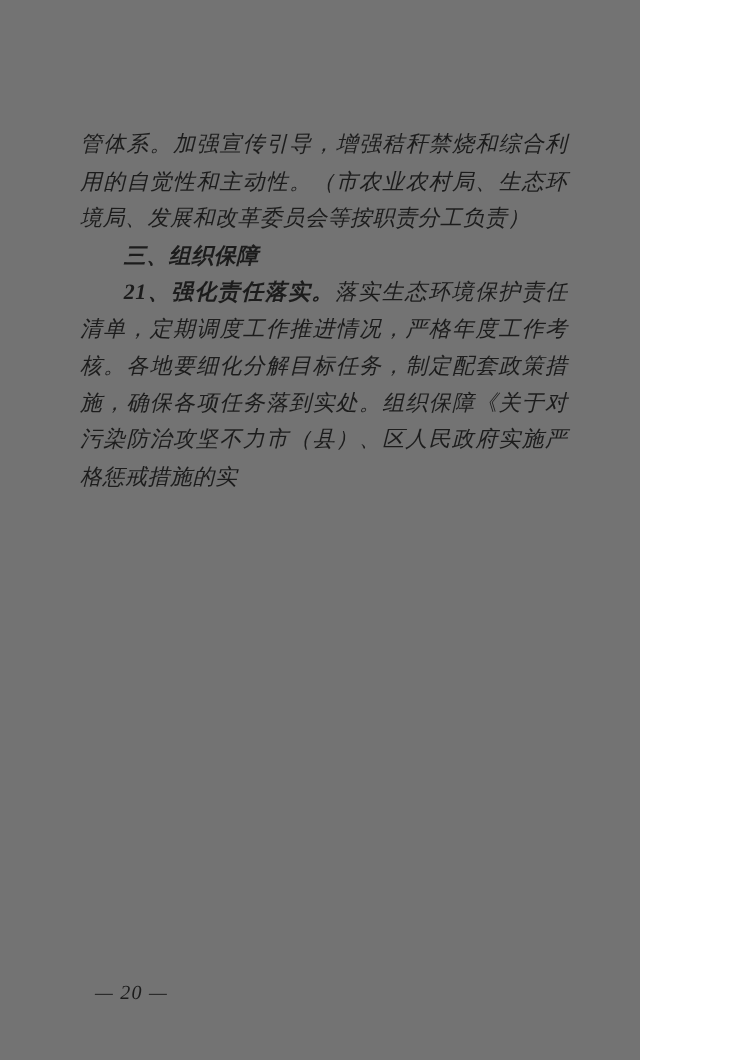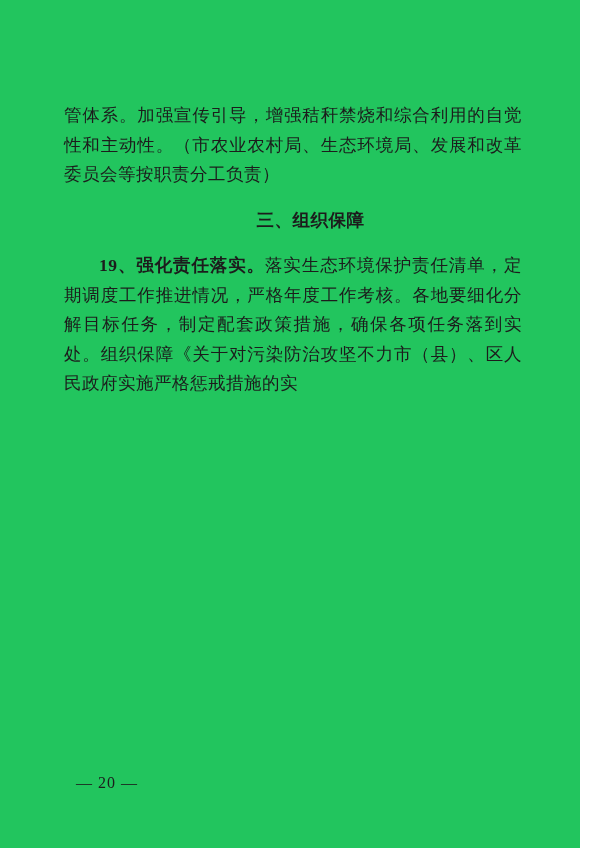--- a/index.html
+++ b/index.html
@@ -2,26 +2,27 @@
 <html><head>
 <meta charset="utf-8">
 <style>
   html, body {
     margin: 0;
     padding: 0;
     background: #ffffff;
   }
   .page {
     position: relative;
-    width: 580px;
+    width: 512px;
     height: 848px;
-    background: #22c55e;
+    background: #737373;
     color: #1c1c1c;
     font-family: "Liberation Serif", "DejaVu Serif", serif;
     overflow: hidden;
+    font-style: italic;
   }
   .content {
     position: absolute;
     left: 64px;
     right: 58px;
     top: 101px;
     font-size: 17.5px;
     line-height: 29.5px;
     text-align: justify;
     text-justify: inter-ideograph;
@@ -32,49 +33,49 @@
     padding: 0;
     text-indent: 2em;
   }
   .para.no-indent {
     text-indent: 0;
   }
   .lead {
     font-weight: bold;
   }
   .section-heading {
-    margin: 16px;
+    margin: 0;
     padding: 0;
     text-indent: 2em;
     font-size: 17.5px;
     line-height: 29.5px;
     font-weight: 700;
     font-family: "Liberation Sans", "DejaVu Sans", sans-serif;
-    text-align: center;
+    text-align: left;
   }
   .page-number {
     position: absolute;
     left: 76px;
-    bottom: 56px;
+    bottom: 44px;
     font-size: 16px;
     letter-spacing: 1px;
     color: #1c1c1c;
     font-family: "Liberation Serif", "DejaVu Serif", serif;
   }
 </style>
 </head>
 <body>
 
 <div class="page">
   <div class="content">
 
     <p class="para no-indent">管体系。加强宣传引导，增强秸秆禁烧和综合利用的自觉性和主动性。（市农业农村局、生态环境局、发展和改革委员会等按职责分工负责）</p>
 
 
 
     <h3 class="section-heading">三、组织保障</h3>
 
-    <p class="para"><span class="lead">19、强化责任落实。</span><span>落实生态环境保护责任清单，定期调度工作推进情况，严格年度工作考核。各地要细化分解目标任务，制定配套政策措施，确保各项任务落到实处。组织保障《关于对污染防治攻坚不力市（县）、区人民政府实施严格惩戒措施的实</span></p>
+    <p class="para"><span class="lead">21、强化责任落实。</span><span>落实生态环境保护责任清单，定期调度工作推进情况，严格年度工作考核。各地要细化分解目标任务，制定配套政策措施，确保各项任务落到实处。组织保障《关于对污染防治攻坚不力市（县）、区人民政府实施严格惩戒措施的实</span></p>
 
   </div>
 
   <div class="page-number">— 20 —</div>
 </div>
 
 </body></html>

